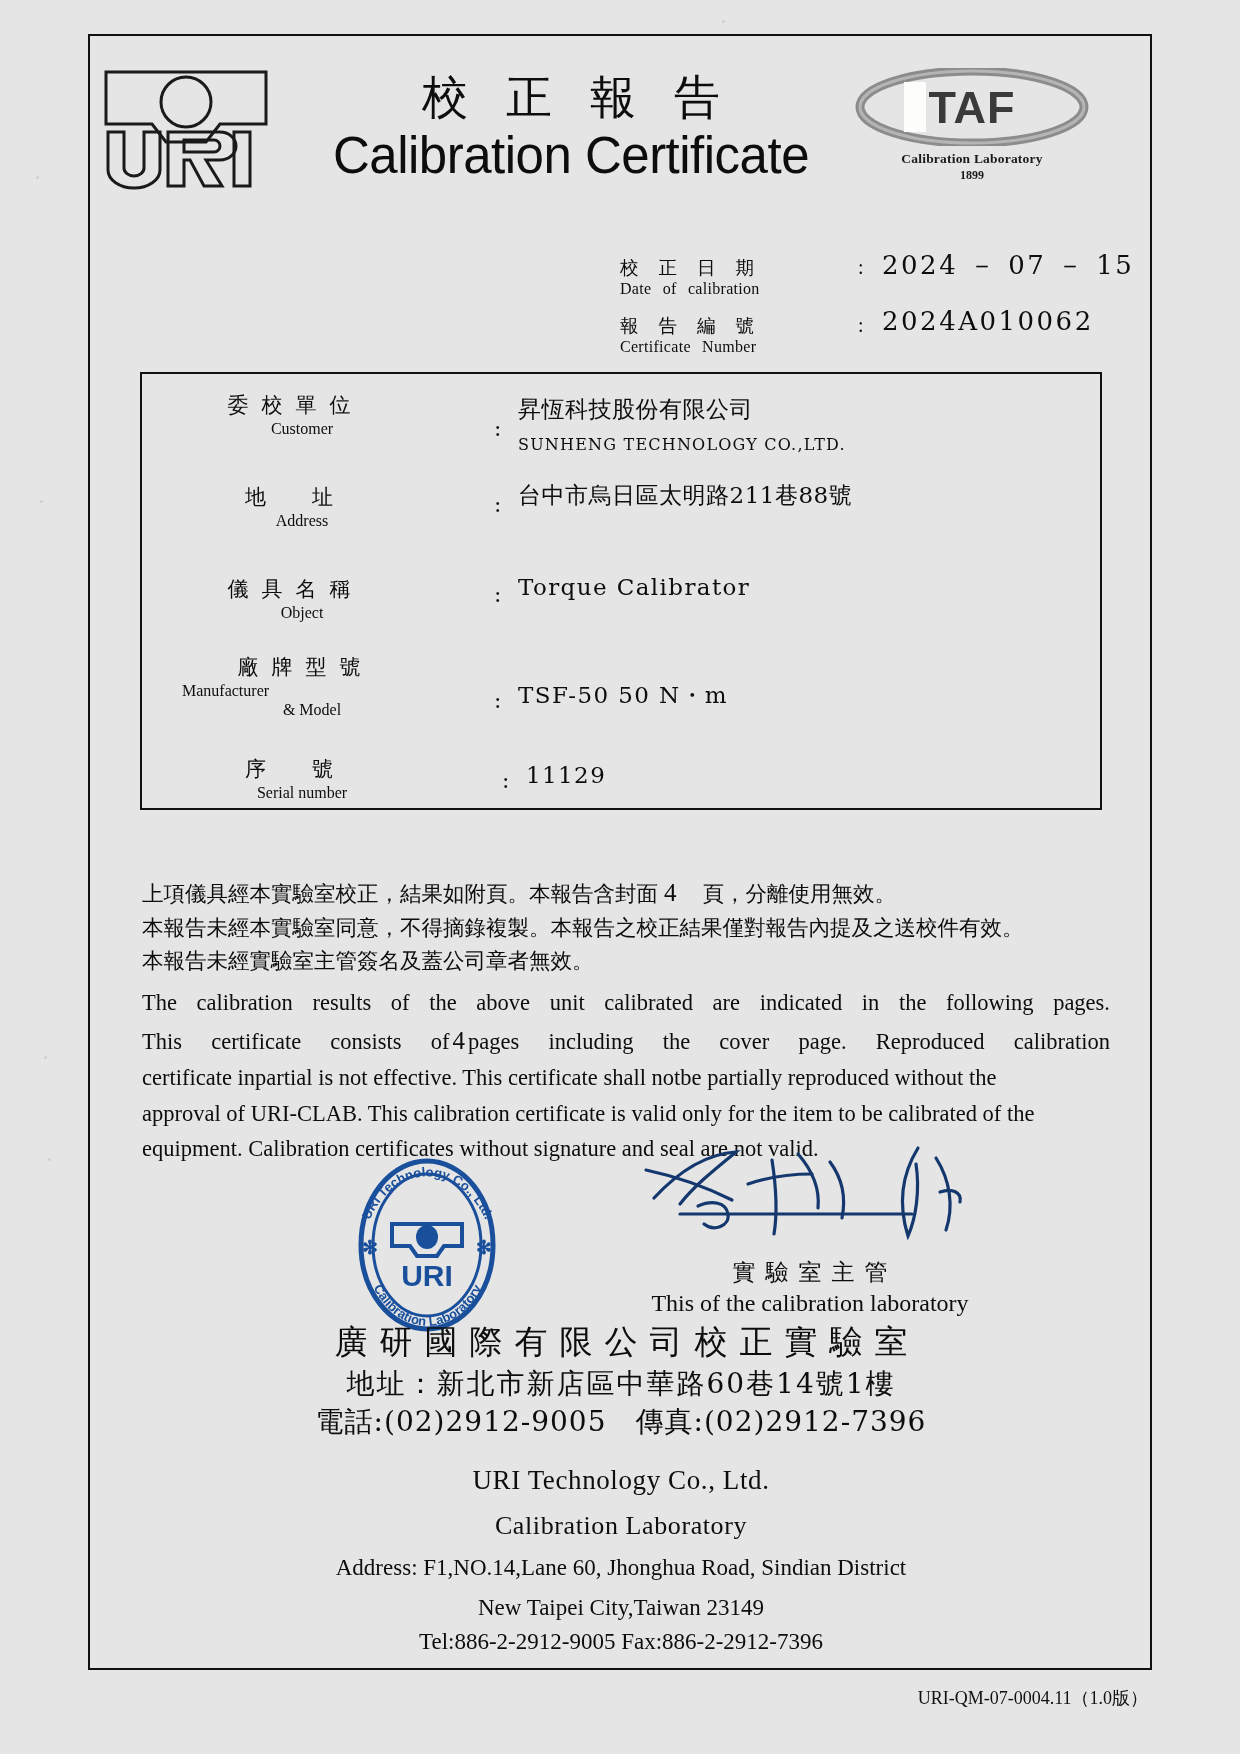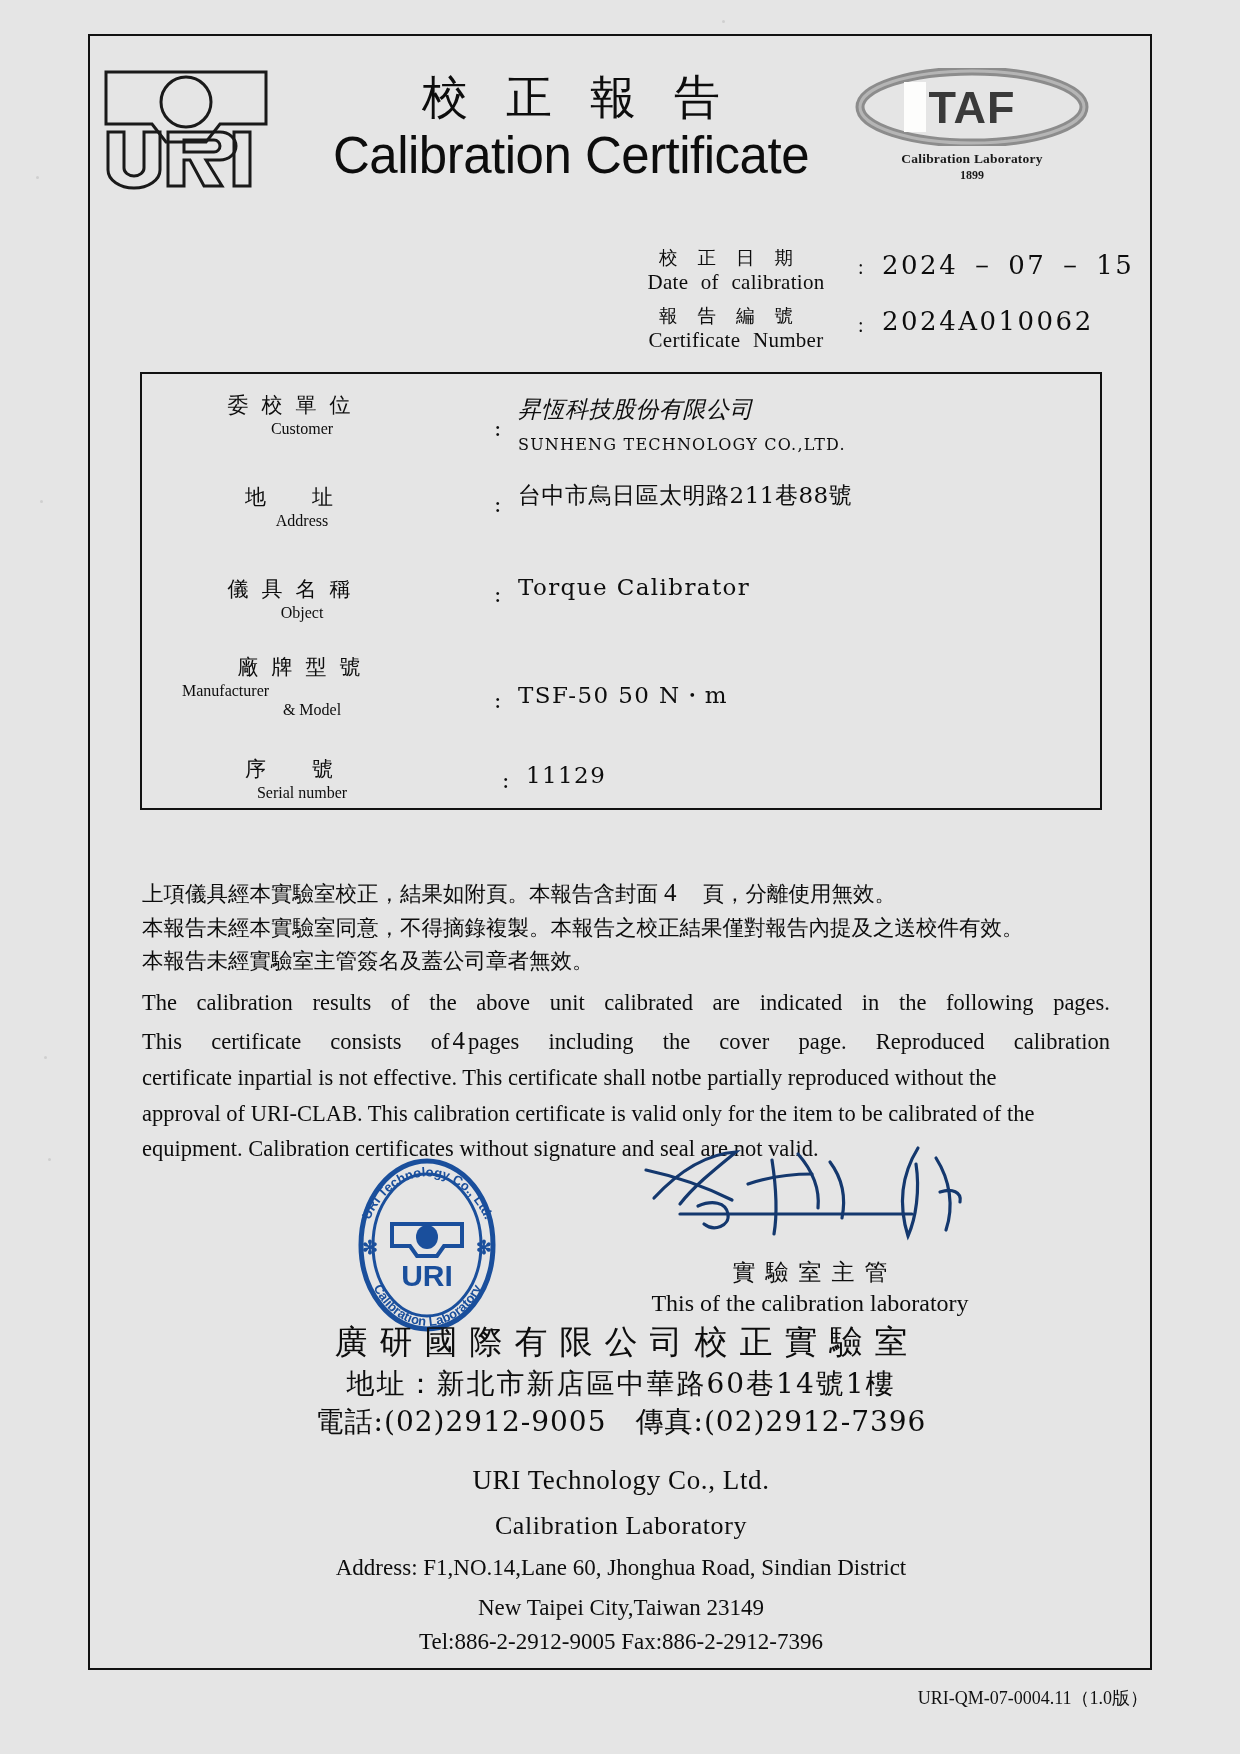--- a/index.html
+++ b/index.html
@@ -93,34 +93,34 @@
     position: absolute;
     left: 620px; top: 238px;
     width: 470px;
   }
   .meta-row {
     position: relative;
     height: 54px;
   }
   .meta-labels {
     position: absolute;
-    left: 0; top: 8px;
+    left: 0; top: 18px;
     width: 232px;
-    text-align: center;
+    text-align: left;
   }
   .meta-cn {
     font-family: "DejaVu Serif", serif;
     font-size: 18.5px;
     letter-spacing: 20px;
     white-space: nowrap;
     line-height: 1.28;
   }
   .meta-en {
     font-family: "Liberation Serif", serif;
-    font-size: 21px;
+    font-size: 16px;
     white-space: nowrap;
     line-height: 1.15;
     letter-spacing: 0.3px;
   }
   .meta-en.spread { word-spacing: 7px; }
   .meta-colon {
     position: absolute;
     left: 238px; top: 18px;
     font-size: 20px;
   }
@@ -391,21 +391,21 @@
   </div>
 
   <div class="infobox">
 
     <div class="info-row" style="top:18px; height:84px;">
       <div class="lbl">
         <div class="lbl-cn">委校單位</div>
         <div class="lbl-en indent">Customer</div>
       </div>
       <div class="colon" style="left:336px; top:24px;">:</div>
-      <div class="val val-cn" style="left:360px; top:2px;font-style:italic;">昇恆科技股份有限公司</div>
+      <div class="val val-cn" style="left:360px; top:2px;">昇恆科技股份有限公司</div>
       <div class="val val-en" style="left:360px; top:42px;">SUNHENG TECHNOLOGY CO.,LTD.</div>
     </div>
 
     <div class="info-row" style="top:110px; height:84px;">
       <div class="lbl">
         <div class="lbl-cn wide">地址</div>
         <div class="lbl-en indent">Address</div>
       </div>
       <div class="colon" style="left:336px; top:8px;">:</div>
       <div class="val val-cn" style="left:360px; top:-4px;">台中市烏日區太明路211巷88號</div>

